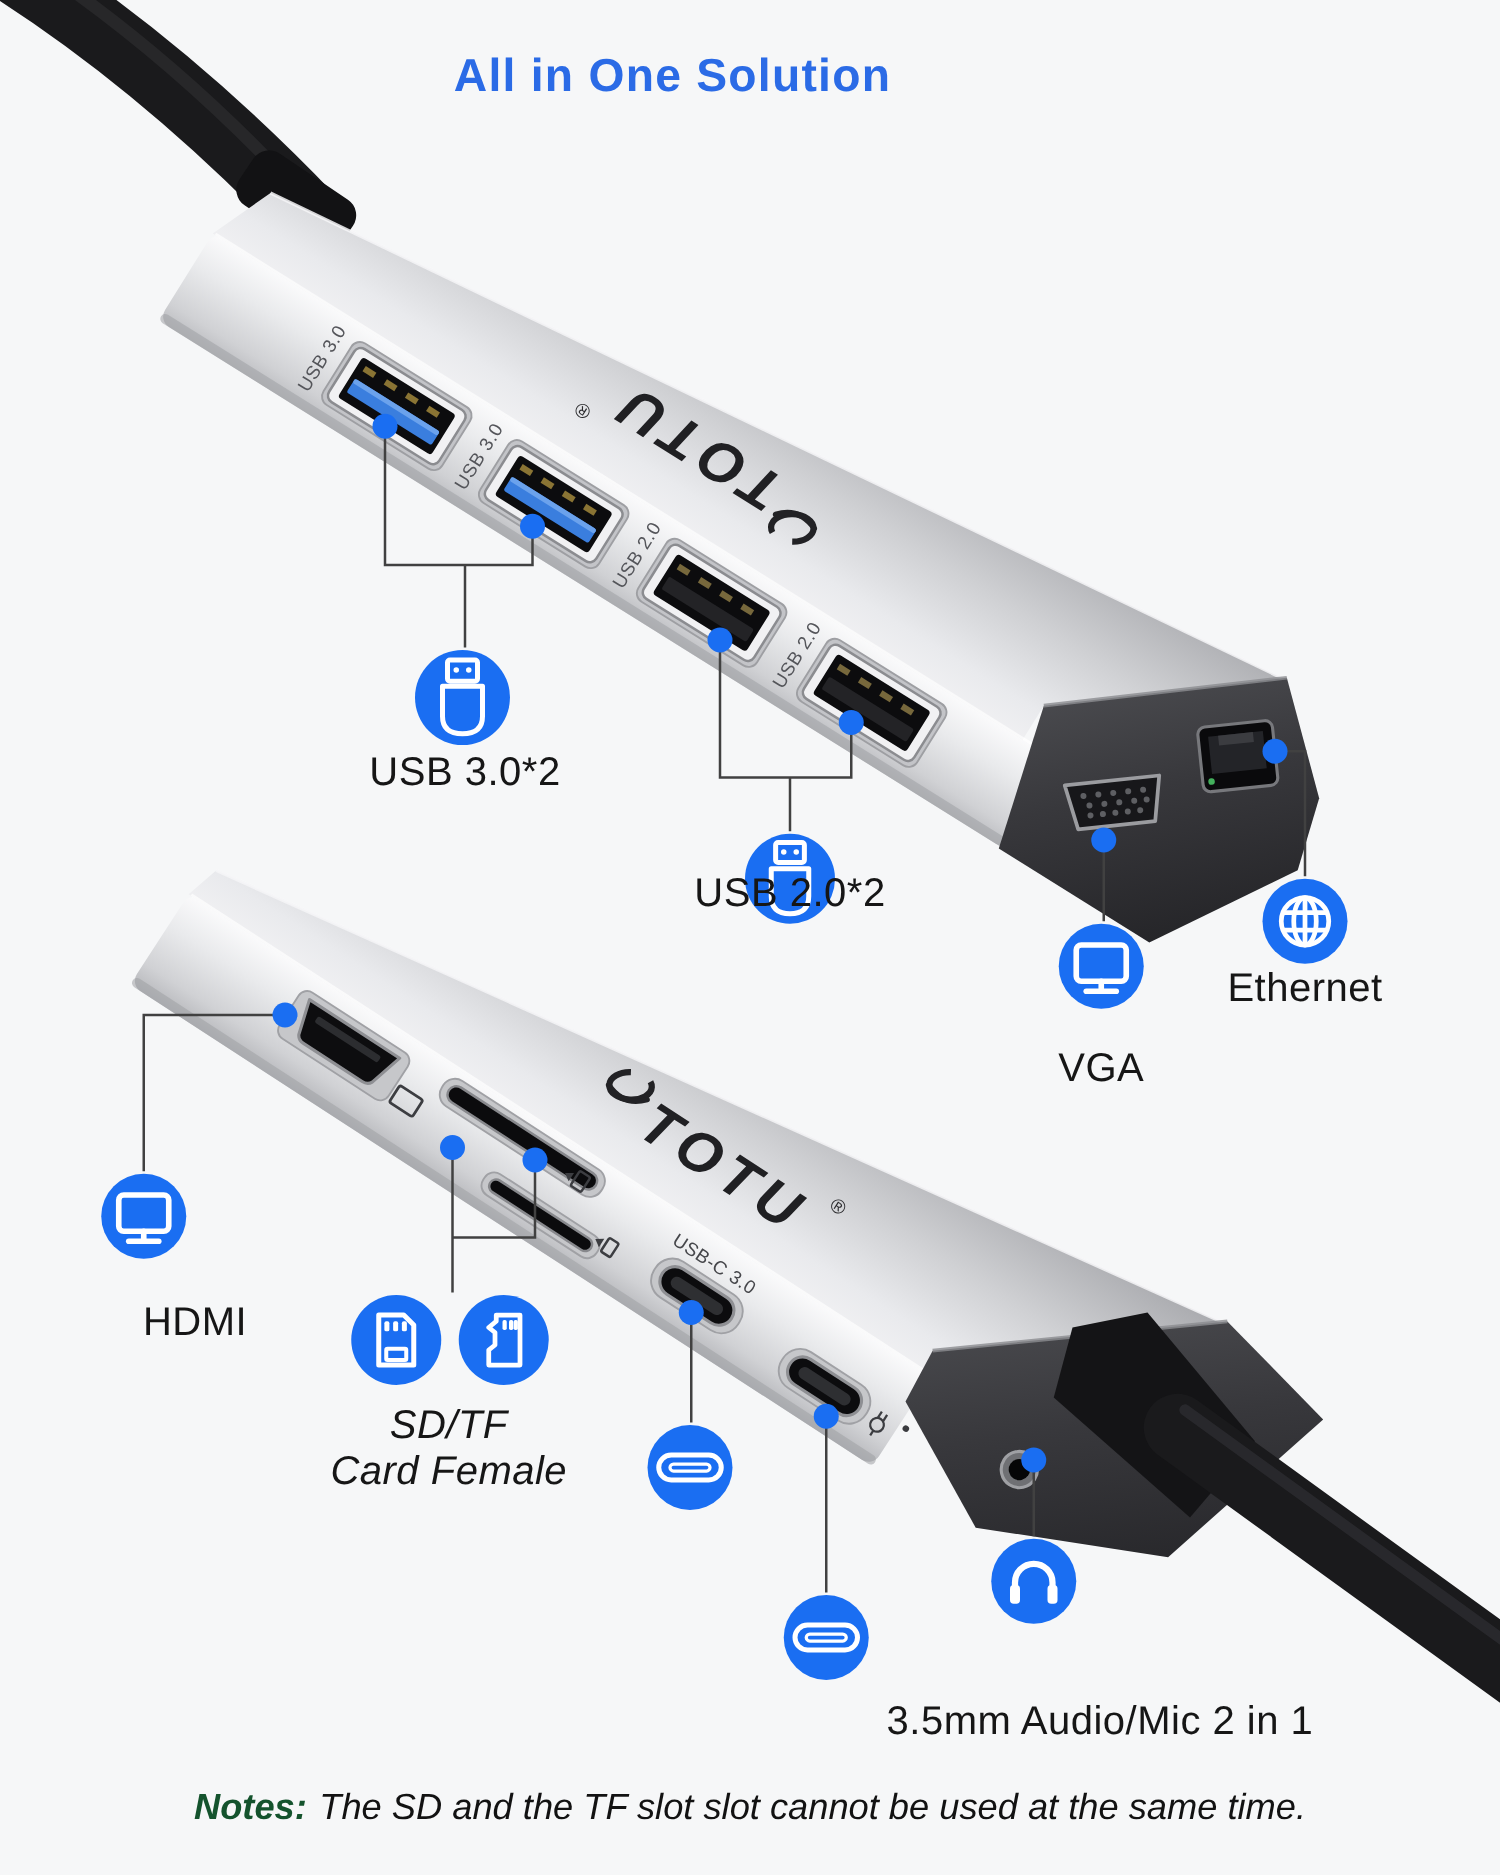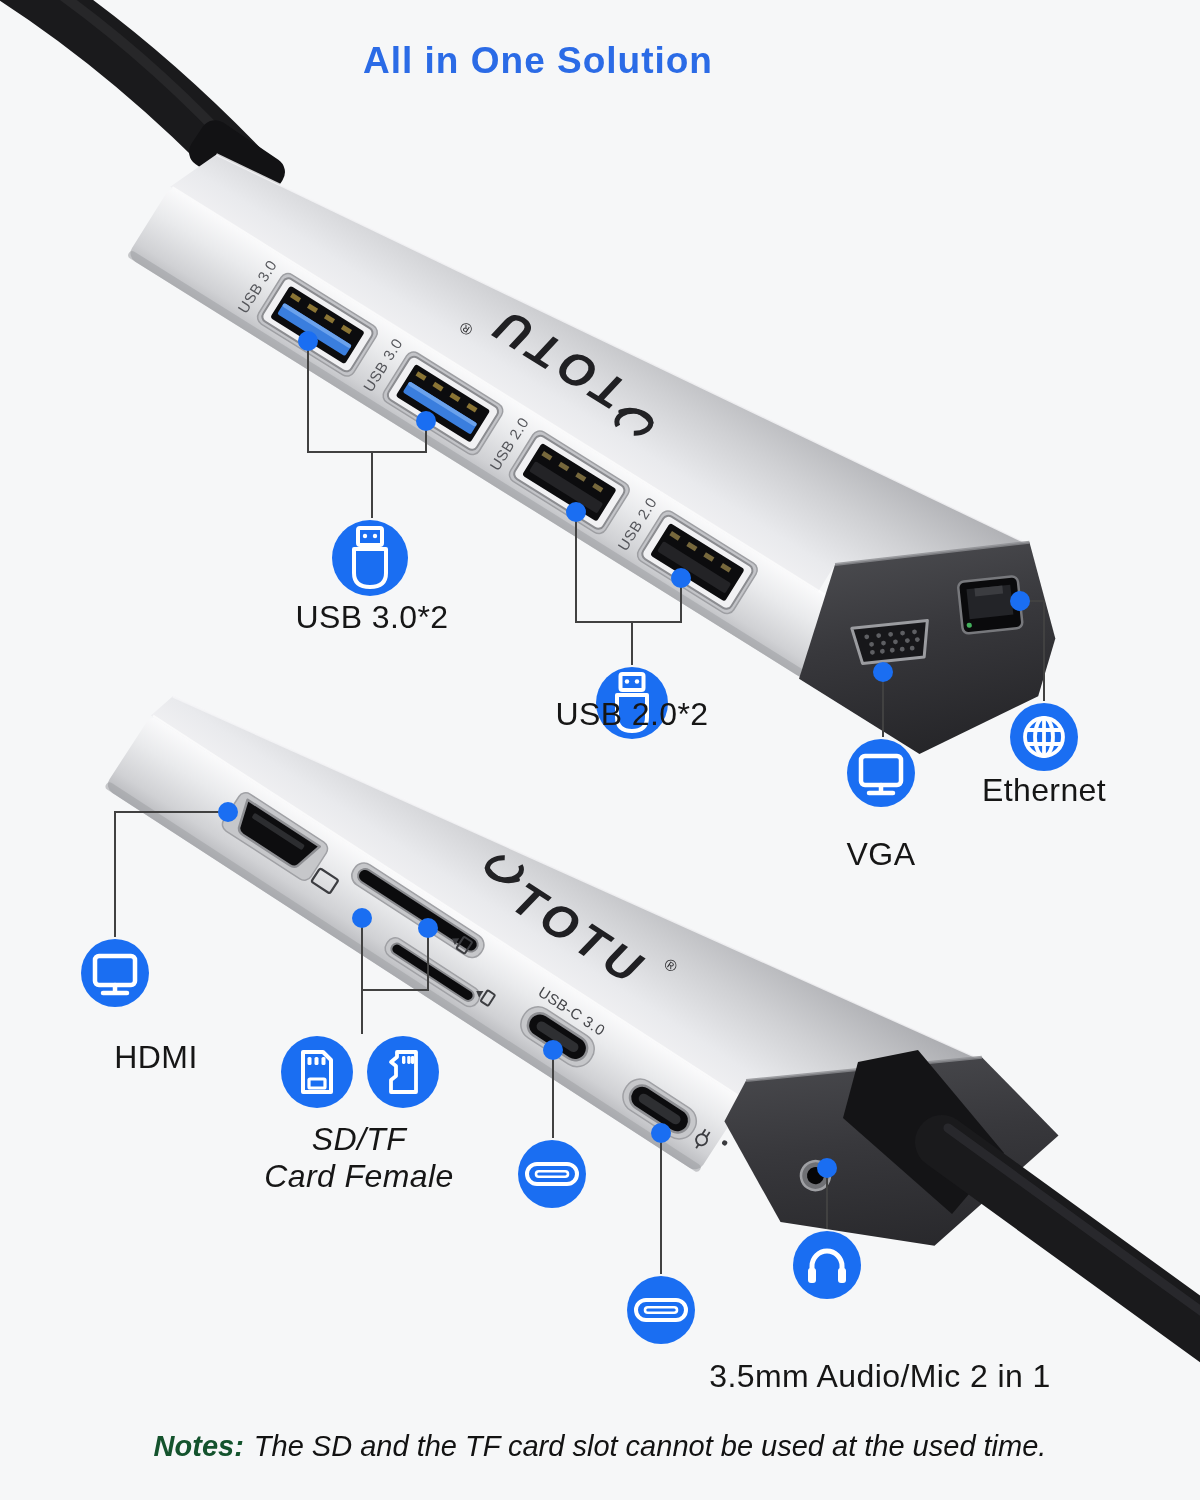--- a/index.html
+++ b/index.html
@@ -385,16 +385,16 @@
   <div class="label" style="left:359px;top:1121px;font-style:italic;">
     <div>SD/TF</div>
     <div>Card Female</div>
   </div>
 
 
 
   <div class="label" style="left:880px;top:1358px;">3.5mm Audio/Mic 2 in 1</div>
 
   <div class="note" style="top:1430px;">
-    <span class="prefix" style="color:#14532d;">Notes:</span><span class="body">The SD and the TF card slot cannot be used at the used time.</span>
+    <span class="prefix" style="color:#14532d;">Notes:</span><span class="body">The SD and the TF slot slot cannot be used at the same time.</span>
   </div>
 
 </div>
 
 </body></html>

